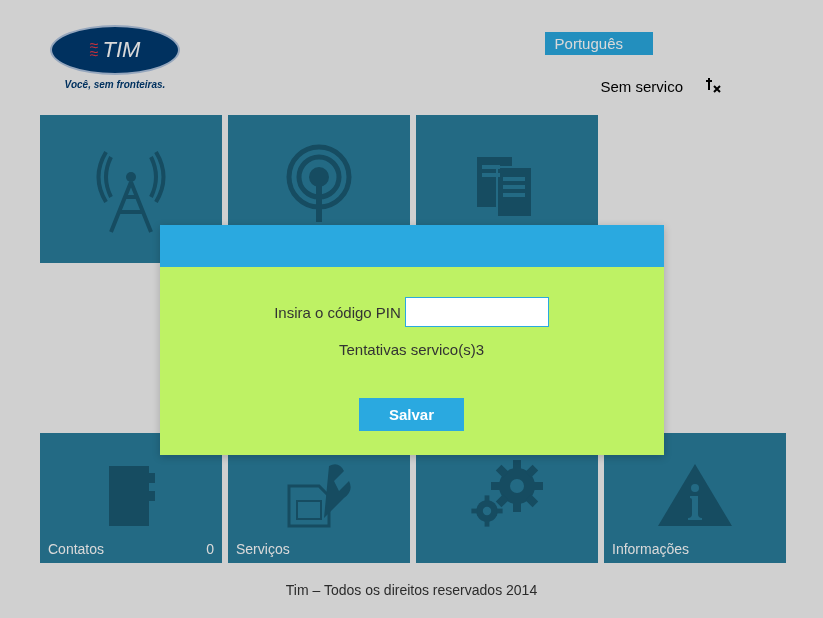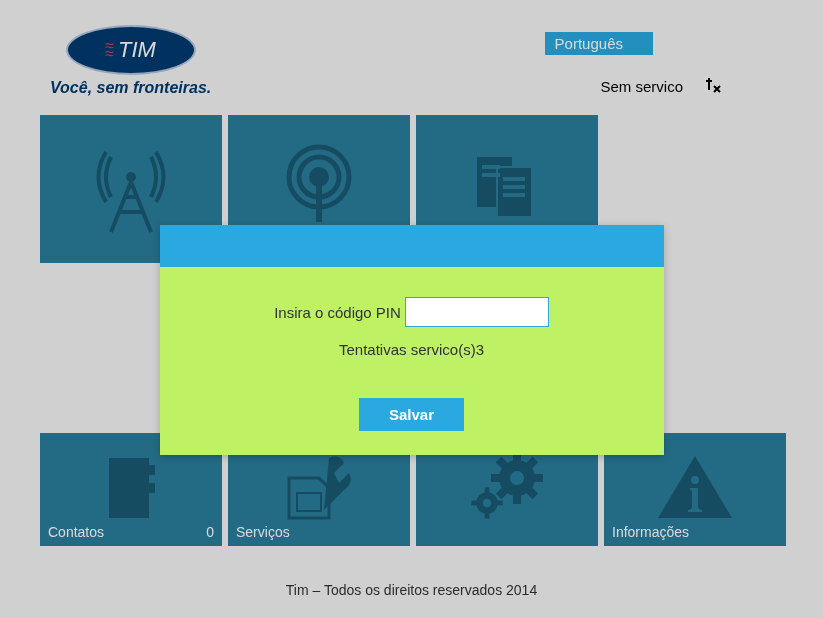--- a/index.html
+++ b/index.html
@@ -56,21 +56,21 @@
     .logo-text {
       color: white;
       font-weight: normal;
       font-size: 22px;
       font-style: italic;
     }
     .logo-tagline {
       color: #003a70;
       font-weight: bold;
       font-style: italic;
-      font-size: 16px;
+      font-size: 10px;
       margin-top: 4px;
     }
     .lang-selector {
       position: absolute;
       right: 170px;
       top: 32px;
       background: #2aa9e0;
       color: white;
       padding: 3px 30px 3px 10px;
       font-size: 15px;
@@ -100,21 +100,21 @@
     .tile {
       background: #2a7d9c;
       height: 148px;
       position: relative;
       cursor: pointer;
       display: flex;
       align-items: center;
       justify-content: center;
     }
     .tile-row2 .tile {
-      height: 113px;
+      height: 130px;
     }
     .tile-label {
       position: absolute;
       bottom: 6px;
       left: 8px;
       color: white;
       font-size: 14px;
     }
     .tile-count {
       position: absolute;

